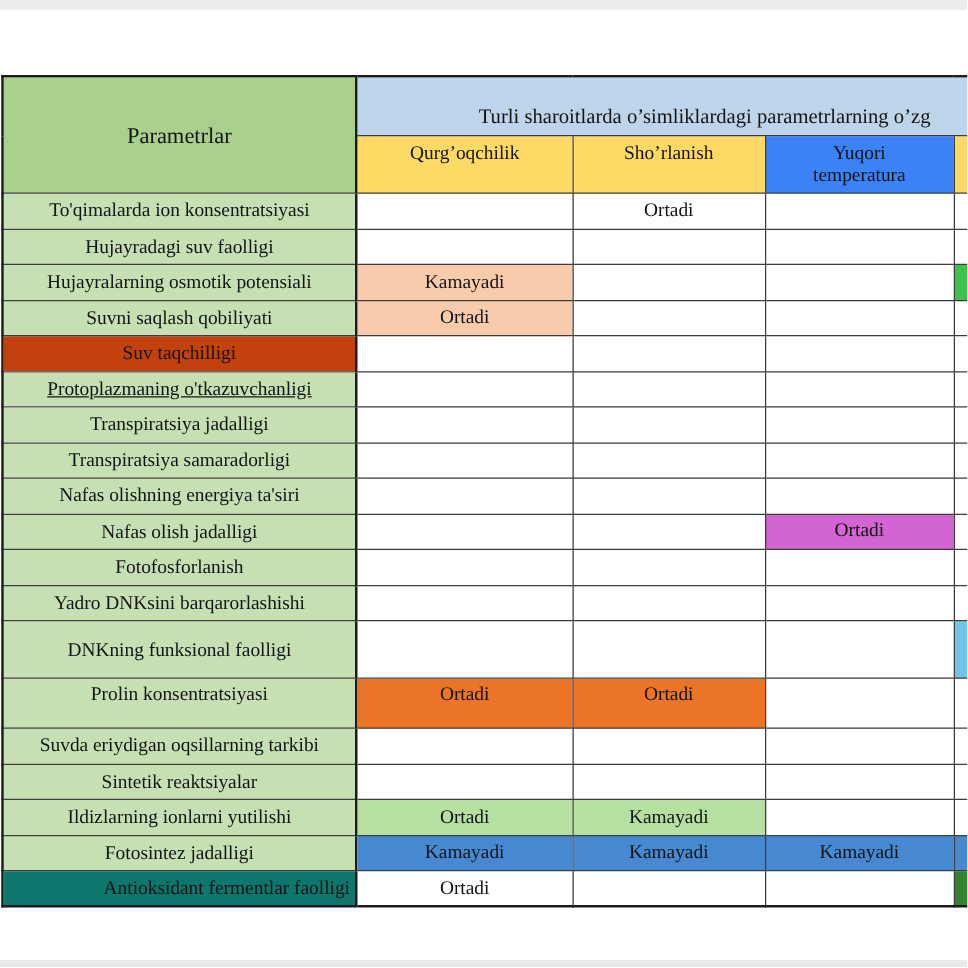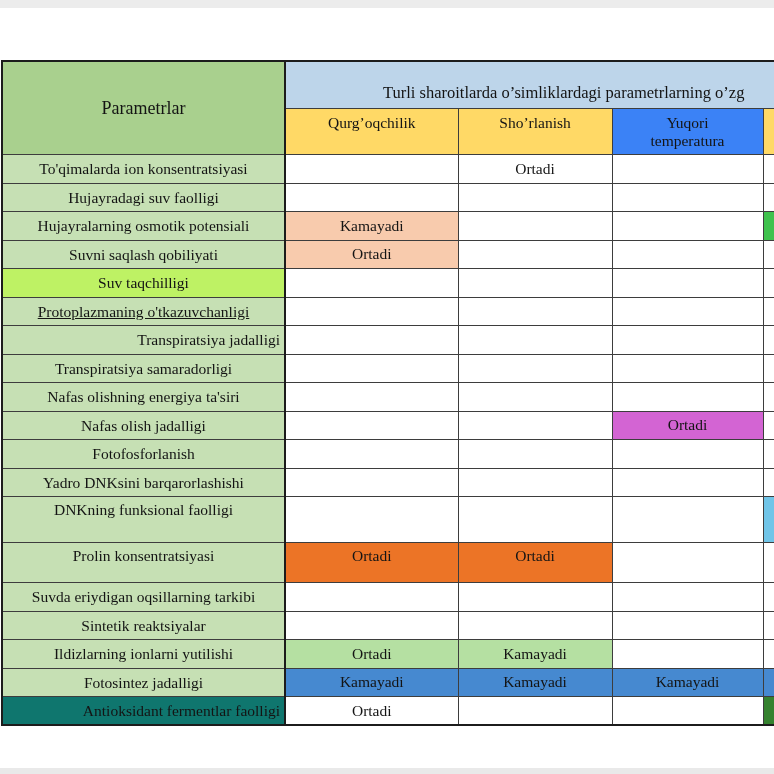--- a/index.html
+++ b/index.html
@@ -108,35 +108,35 @@
             <td class="cell" style="background: rgb(63, 194, 77);"></td>
           </tr>
           <tr style="height: 28.5px;">
             <td class="label" style="background: rgb(198, 224, 180);">Suvni saqlash qobiliyati</td>
             <td class="cell" style="background: rgb(248, 203, 173);">Ortadi</td>
             <td class="cell" style="background: rgb(255, 255, 255);"></td>
             <td class="cell" style="background: rgb(255, 255, 255);"></td>
             <td class="cell" style="background: rgb(255, 255, 255);"></td>
           </tr>
           <tr style="height: 28.5px;">
-            <td class="label" style="background: #bef264;">Suv taqchilligi</td>
+            <td class="label" style="background: #c2410c;">Suv taqchilligi</td>
             <td class="cell" style="background: rgb(255, 255, 255);"></td>
             <td class="cell" style="background: rgb(255, 255, 255);"></td>
             <td class="cell" style="background: rgb(255, 255, 255);"></td>
             <td class="cell" style="background: rgb(255, 255, 255);"></td>
           </tr>
           <tr style="height: 28.5px;">
             <td class="label" style="background: rgb(198, 224, 180); text-decoration: underline;">Protoplazmaning o'tkazuvchanligi</td>
             <td class="cell" style="background: rgb(255, 255, 255);"></td>
             <td class="cell" style="background: rgb(255, 255, 255);"></td>
             <td class="cell" style="background: rgb(255, 255, 255);"></td>
             <td class="cell" style="background: rgb(255, 255, 255);"></td>
           </tr>
           <tr style="height: 28.5px;">
-            <td class="label" style="background: rgb(198, 224, 180); text-align: right;">Transpiratsiya jadalligi</td>
+            <td class="label" style="background: rgb(198, 224, 180);">Transpiratsiya jadalligi</td>
             <td class="cell" style="background: rgb(255, 255, 255);"></td>
             <td class="cell" style="background: rgb(255, 255, 255);"></td>
             <td class="cell" style="background: rgb(255, 255, 255);"></td>
             <td class="cell" style="background: rgb(255, 255, 255);"></td>
           </tr>
           <tr style="height: 28.5px;">
             <td class="label" style="background: rgb(198, 224, 180);">Transpiratsiya samaradorligi</td>
             <td class="cell" style="background: rgb(255, 255, 255);"></td>
             <td class="cell" style="background: rgb(255, 255, 255);"></td>
             <td class="cell" style="background: rgb(255, 255, 255);"></td>
@@ -164,21 +164,21 @@
             <td class="cell" style="background: rgb(255, 255, 255);"></td>
           </tr>
           <tr style="height: 28.5px;">
             <td class="label" style="background: rgb(198, 224, 180);">Yadro DNKsini barqarorlashishi</td>
             <td class="cell" style="background: rgb(255, 255, 255);"></td>
             <td class="cell" style="background: rgb(255, 255, 255);"></td>
             <td class="cell" style="background: rgb(255, 255, 255);"></td>
             <td class="cell" style="background: rgb(255, 255, 255);"></td>
           </tr>
           <tr style="height: 46px;">
-            <td class="label" style="background: rgb(198, 224, 180); vertical-align: top; padding-top: 4px;">DNKning funksional faolligi</td>
+            <td class="label" style="background: rgb(198, 224, 180); vertical-align: top; padding-top: 15px;">DNKning funksional faolligi</td>
             <td class="cell" style="background: rgb(255, 255, 255); vertical-align: top; padding-top: 4px;"></td>
             <td class="cell" style="background: rgb(255, 255, 255); vertical-align: top; padding-top: 4px;"></td>
             <td class="cell" style="background: rgb(255, 255, 255); vertical-align: top; padding-top: 4px;"></td>
             <td class="cell" style="background: rgb(112, 197, 232); vertical-align: top; padding-top: 4px;"></td>
           </tr>
           <tr style="height: 40px;">
             <td class="label" style="background: rgb(198, 224, 180); vertical-align: top; padding-top: 4px;">Prolin konsentratsiyasi</td>
             <td class="cell" style="background: rgb(236, 116, 38); vertical-align: top; padding-top: 4px;">Ortadi</td>
             <td class="cell" style="background: rgb(236, 116, 38); vertical-align: top; padding-top: 4px;">Ortadi</td>
             <td class="cell" style="background: rgb(255, 255, 255); vertical-align: top; padding-top: 4px;"></td>

